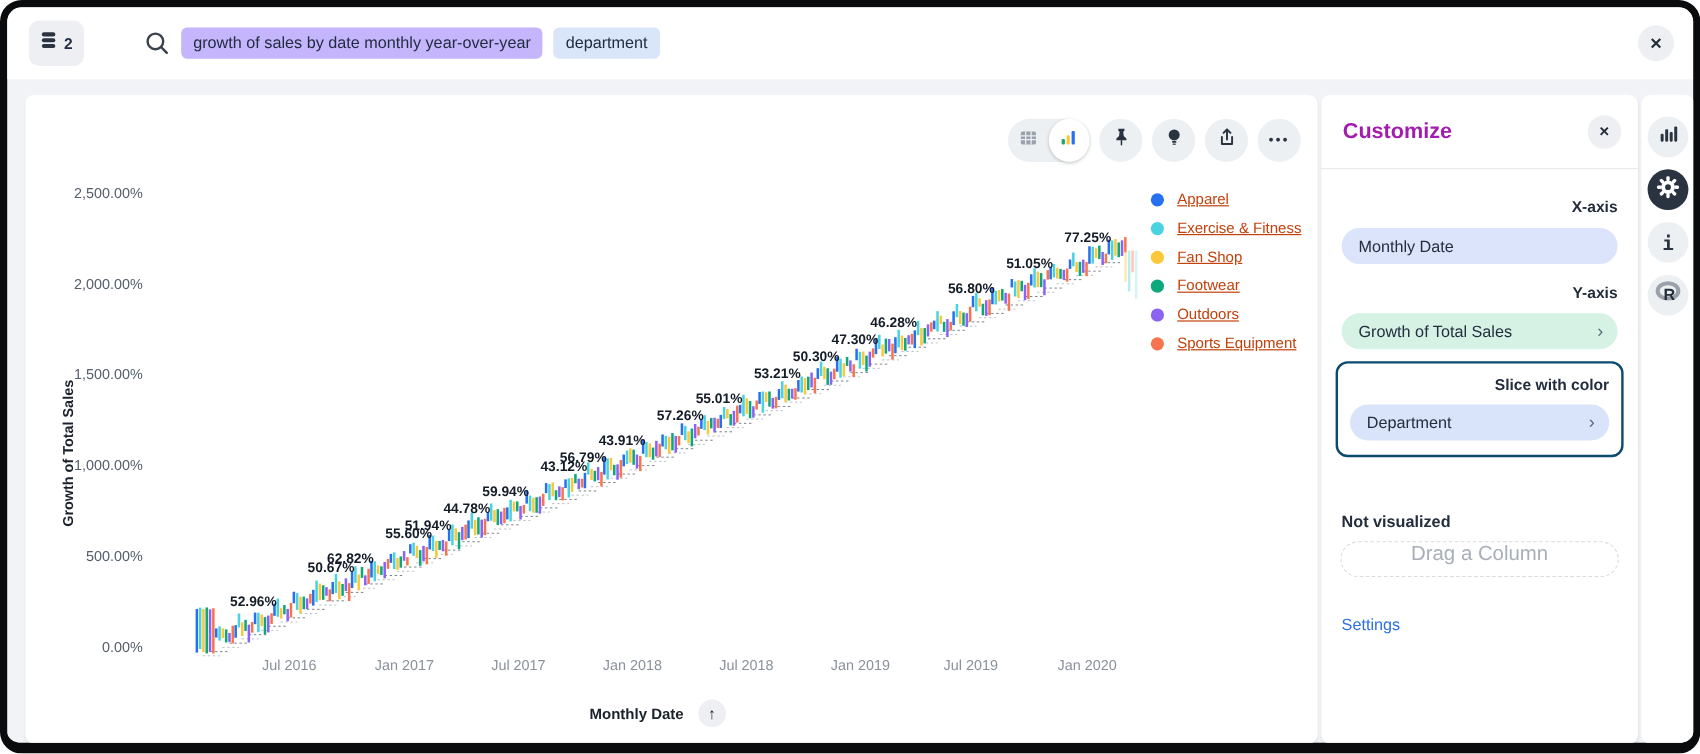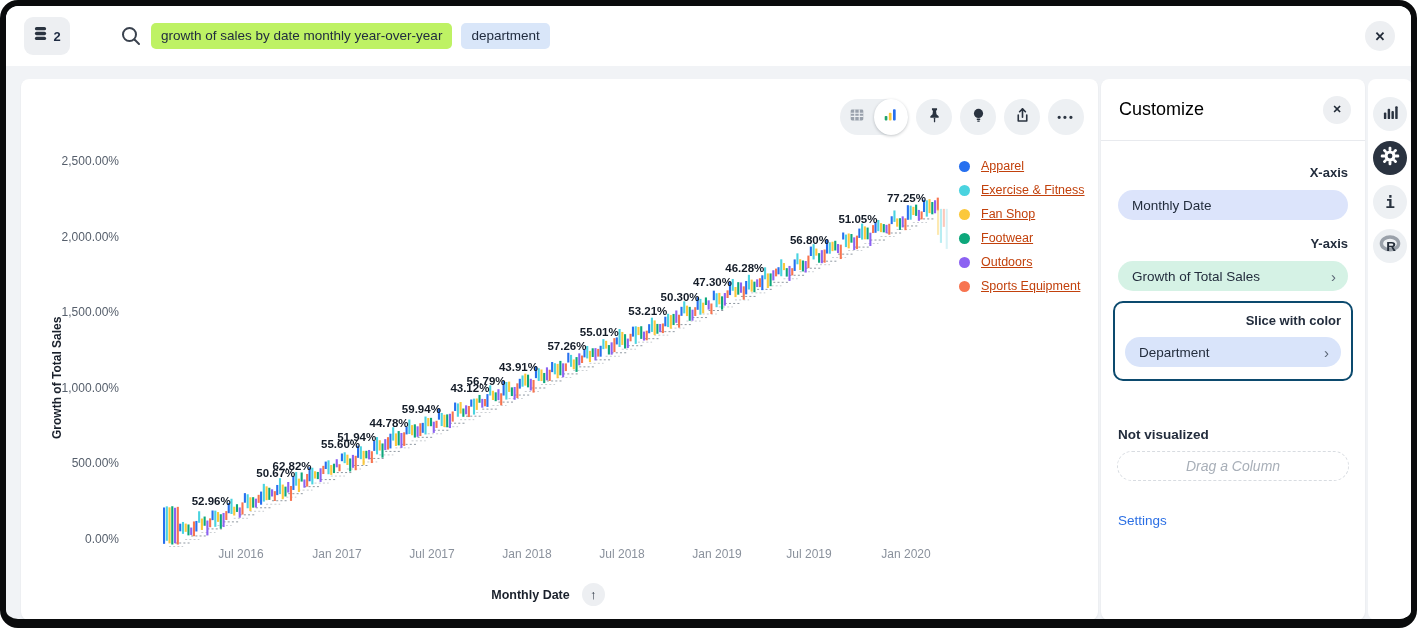--- a/index.html
+++ b/index.html
@@ -9,21 +9,21 @@
     border:6px solid #0a0b0c; border-bottom-width:9px; border-radius:18px;
     background:#F1F3F6; overflow:hidden; }
   
   .topbar { position:absolute; left:0; right:0; top:0; height:60px; background:#fff;
     display:flex; align-items:center; border-radius:12px 12px 0 0; }
   .ds-badge { margin-left:18px; width:46px; height:38px; background:#EDEFF2; border-radius:9px;
     display:flex; align-items:center; justify-content:center; gap:5px; cursor:pointer; }
   .ds-badge .count { font-size:13px; font-weight:bold; color:#1E2B43; }
   .search-row { display:flex; align-items:center; gap:9px; margin-left:28px; flex:1; }
   .token { font-size:13.5px; color:#212C3F; padding:6px 10px; border-radius:5px; line-height:1; }
-  .token.gray { background:#bef264; }
+  .token.gray { background:#c4b5fd; }
   .token.blue { background:#D9E6F9; }
   .close-circle { width:30px; height:30px; border-radius:50%; background:#EDEFF2; color:#222B38;
     display:flex; align-items:center; justify-content:center; font-size:13px; font-weight:bold;
     margin-right:16px; cursor:pointer; }
   
   .content { position:absolute; left:0; right:0; top:60px; bottom:0; }
   .card { position:absolute; left:15px; top:13px; width:1077px; height:541px; background:#fff;
     border-radius:8px; box-shadow:0 1px 2px rgba(20,30,40,.07); }
   .card-title { position:absolute; left:22px; top:30px; font-size:19px; font-weight:bold;
     color:#1C2433; letter-spacing:-.2px; }
@@ -44,40 +44,40 @@
     justify-content:center; align-items:center; gap:12px; }
   .x-footer .xlab { font-size:12.5px; font-weight:bold; color:#1A212C; }
   .sort-btn { width:23px; height:23px; border-radius:50%; background:#EDEFF2; display:flex;
     align-items:center; justify-content:center; font-size:13px; font-weight:bold; color:#1E2736;
     cursor:pointer; }
   
   .panel { position:absolute; left:1095px; top:13px; width:264px; height:541px; background:#fff;
     border-radius:8px; box-shadow:0 1px 2px rgba(20,30,40,.07); }
   .panel-header { height:62px; display:flex; align-items:center; justify-content:space-between;
     padding:0 14px 0 18px; border-bottom:1px solid #E8EAEE; }
-  .panel-header .ttl { font-size:18px; font-weight:400; color:#000000; }
+  .panel-header .ttl { font-size:18px; font-weight:700; color:#a21caf; }
   .mini-close { width:28px; height:28px; border-radius:50%; background:#EDEFF2; color:#222B38;
     display:flex; align-items:center; justify-content:center; font-size:11px; font-weight:bold; cursor:pointer; }
   .field-label { font-size:13px; font-weight:600; color:#232D3D;text-align:right; }
   .pill { height:30px; border-radius:15px; display:flex; align-items:center; padding:0 12px 0 14px;
     font-size:13.5px; color:#232D3D; justify-content:space-between; cursor:pointer; }
   .pill.blue { background:#DCE4FB; }
   .pill.green { background:#D5F2E5; }
   .pill .chev { color:#5B6675; font-size:15px; }
   .sec-x { position:absolute; left:17px; top:86px; right:17px; }
   .sec-x .pill { margin-top:10px; }
   .sec-y { position:absolute; left:17px; top:157px; right:17px; }
   .sec-y .pill { margin-top:10px; }
   .slice-box { position:absolute; left:12px; right:12px; top:222px; border:2px solid #0c4a6e;
     border-radius:10px; padding:10px 10px 12px 10px; }
   .slice-box .pill { margin-top:9px; background:#D9E4FA; }
   .nv-label { position:absolute; left:17px; top:348px; font-size:13.5px; font-weight:bold; color:#232D3D; }
   .dropzone { position:absolute; left:16px; right:16px; top:372px; height:30px;
-    border:1.5px dashed #D8DCE1; border-radius:16px; display:flex; align-items:center;
-    justify-content:center; font-size:14px; color:#A8AFB8; cursor:pointer;font-style:italic; }
+    border:1.5px dashed #D8DCE1; border-radius:16px; display:flex; align-items:flex-start;
+    justify-content:center; font-size:17px; color:#A8AFB8; cursor:pointer; }
   .settings { position:absolute; left:17px; top:434px; font-size:13.5px; color:#2B6FE4; cursor:pointer; }
   
   .rail { position:absolute; left:1362px; top:13px; width:44px; height:541px; background:#fff;
     border-radius:8px; display:flex; flex-direction:column; align-items:center; padding-top:18px; gap:10px; }
   .rail-btn { width:34px; height:34px; border-radius:50%; background:#EDF0F3; display:flex;
     align-items:center; justify-content:center; cursor:pointer; }
   .rail-btn.active { background:#2A3340; }
   .info-glyph { font-family:"DejaVu Sans Mono", monospace; font-size:16px; font-weight:bold; color:#2A3340; }
   svg.chart { position:absolute; left:0; top:0; font-family:"Liberation Sans", sans-serif; }
 </style>

